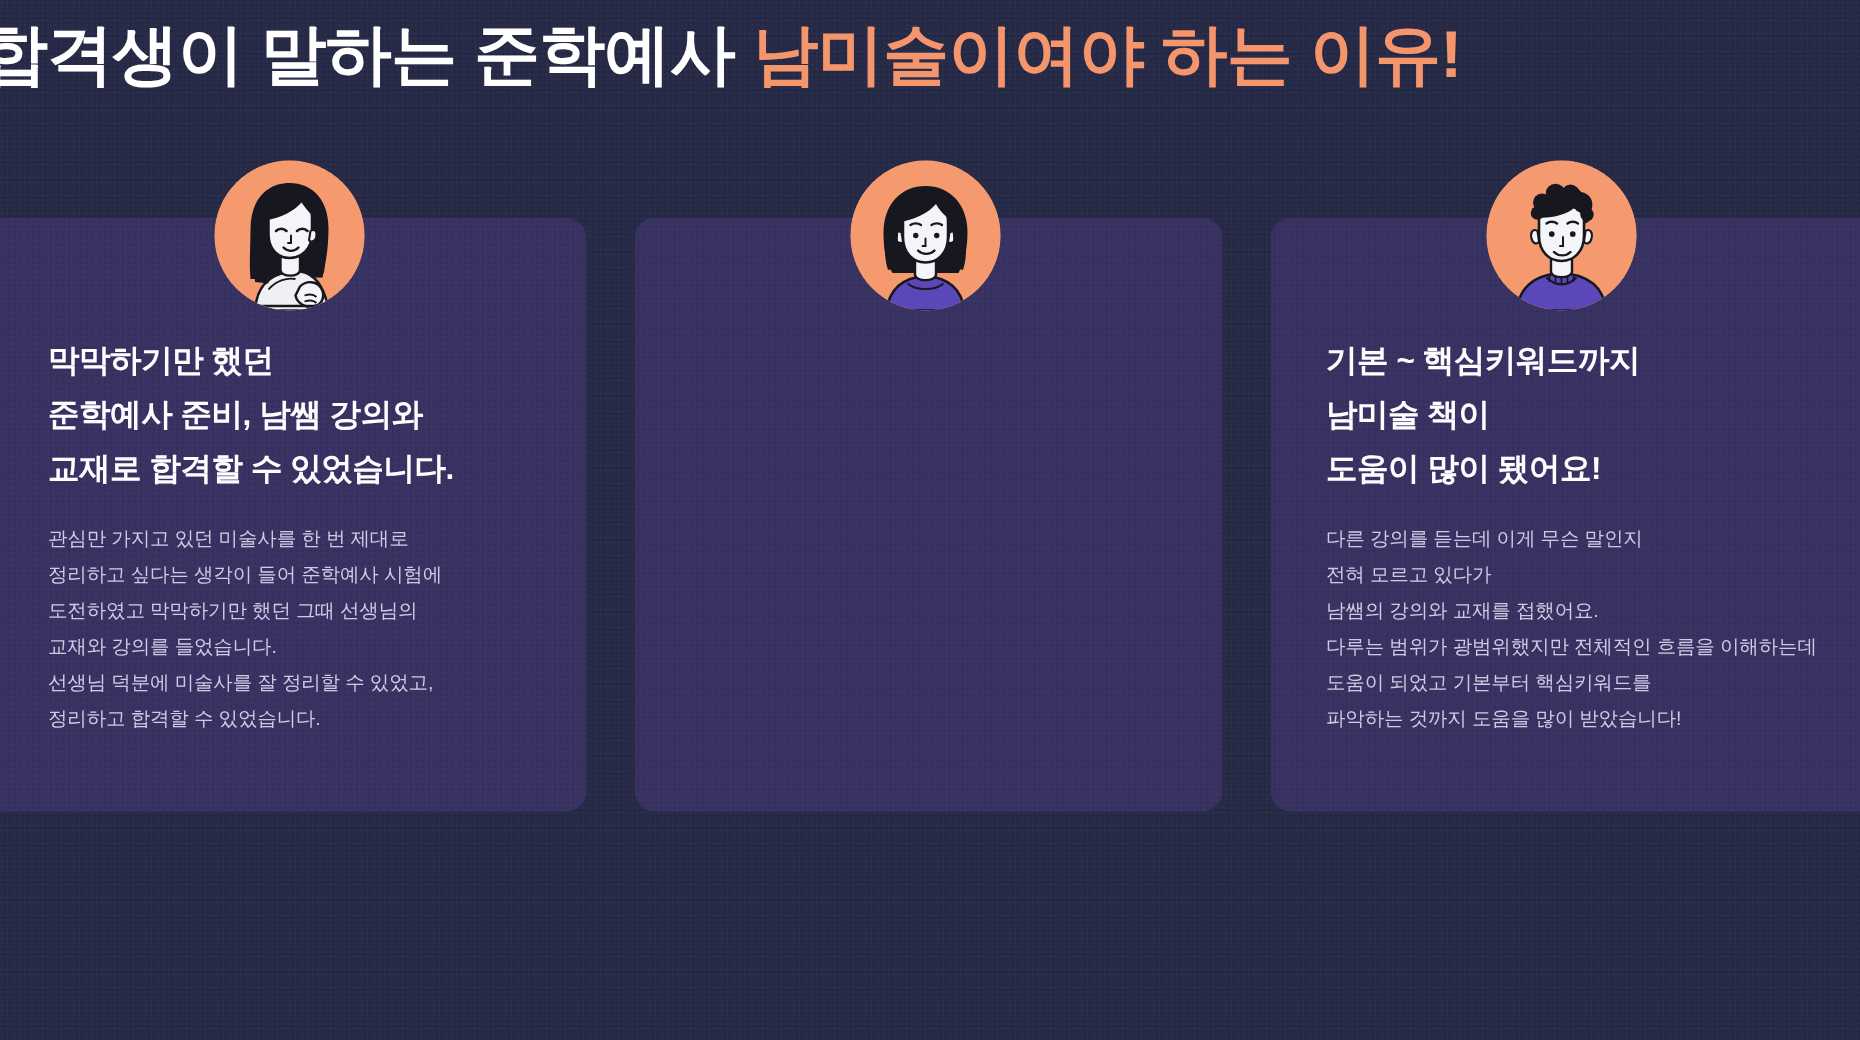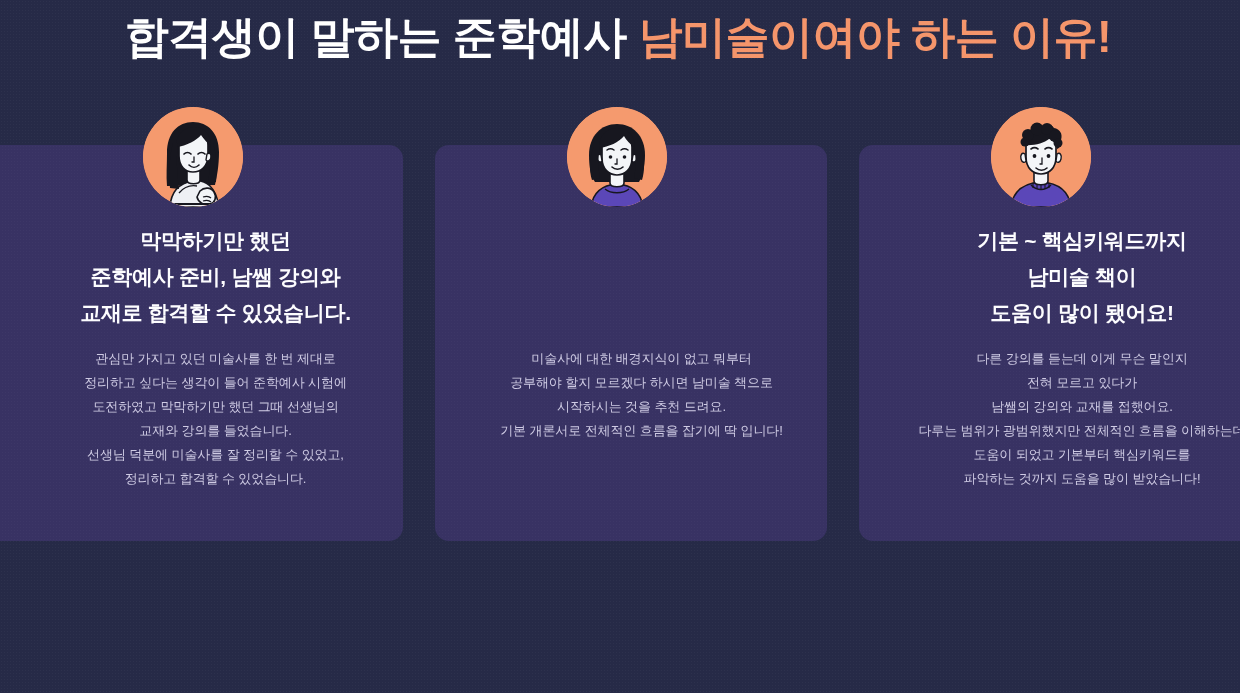--- a/index.html
+++ b/index.html
@@ -19,21 +19,20 @@
   #page {
     position: absolute;
     inset: 0;
     background-color: #262a47;
     background-image:
       radial-gradient(rgba(255,255,255,0.030) 0.6px, transparent 0.7px),
       radial-gradient(rgba(0,0,0,0.16) 0.6px, transparent 0.7px);
     background-size: 3px 3px, 4px 4px;
     background-position: 0 0, 1px 2px;
     overflow: hidden;
-    text-align: center;
   }
 
   
   #headline {
     position: absolute;
     left: -12px;
     top: -14px;
     width: 1260px;
     white-space: nowrap;
     font-size: 44px;
@@ -41,21 +40,21 @@
     letter-spacing: -0.5px;
     line-height: 1.0;
     color: #ffffff;
   }
   #headline .accent { color: #f5956b; }
   #headline .part { display: inline; }
 
   
   #cards {
     position: absolute;
-    left: 12px;
+    left: 0;
     top: 145px;
     width: 1152px;
     height: 396px;
     text-decoration: underline;
   }
   .card {
     position: absolute;
     top: 0;
     height: 396px;
     background-color: #383263;
@@ -137,24 +136,20 @@
 정리하고 싶다는 생각이 들어 준학예사 시험에
 도전하였고 막막하기만 했던 그때 선생님의
 교재와 강의를 들었습니다.
 선생님 덕분에 미술사를 잘 정리할 수 있었고,
 정리하고 합격할 수 있었습니다.</div>
       </div>
     </div>
 
     <div class="card c1">
       <div class="card-inner">
-        <div class="card-body">미술사에 대한 배경지식이 없고 뭐부터
-공부해야 할지 모르겠다 하시면 남미술 책으로
-시작하시는 것을 추천 드려요.
-기본 개론서로 전체적인 흐름을 잡기에 딱 입니다!</div>
       </div>
     </div>
 
     <div class="card c2">
       <div class="card-inner">
         <div class="card-heading">기본 ~ 핵심키워드까지
 남미술 책이
 도움이 많이 됐어요!</div>
         <div class="card-body">다른 강의를 듣는데 이게 무슨 말인지
 전혀 모르고 있다가

